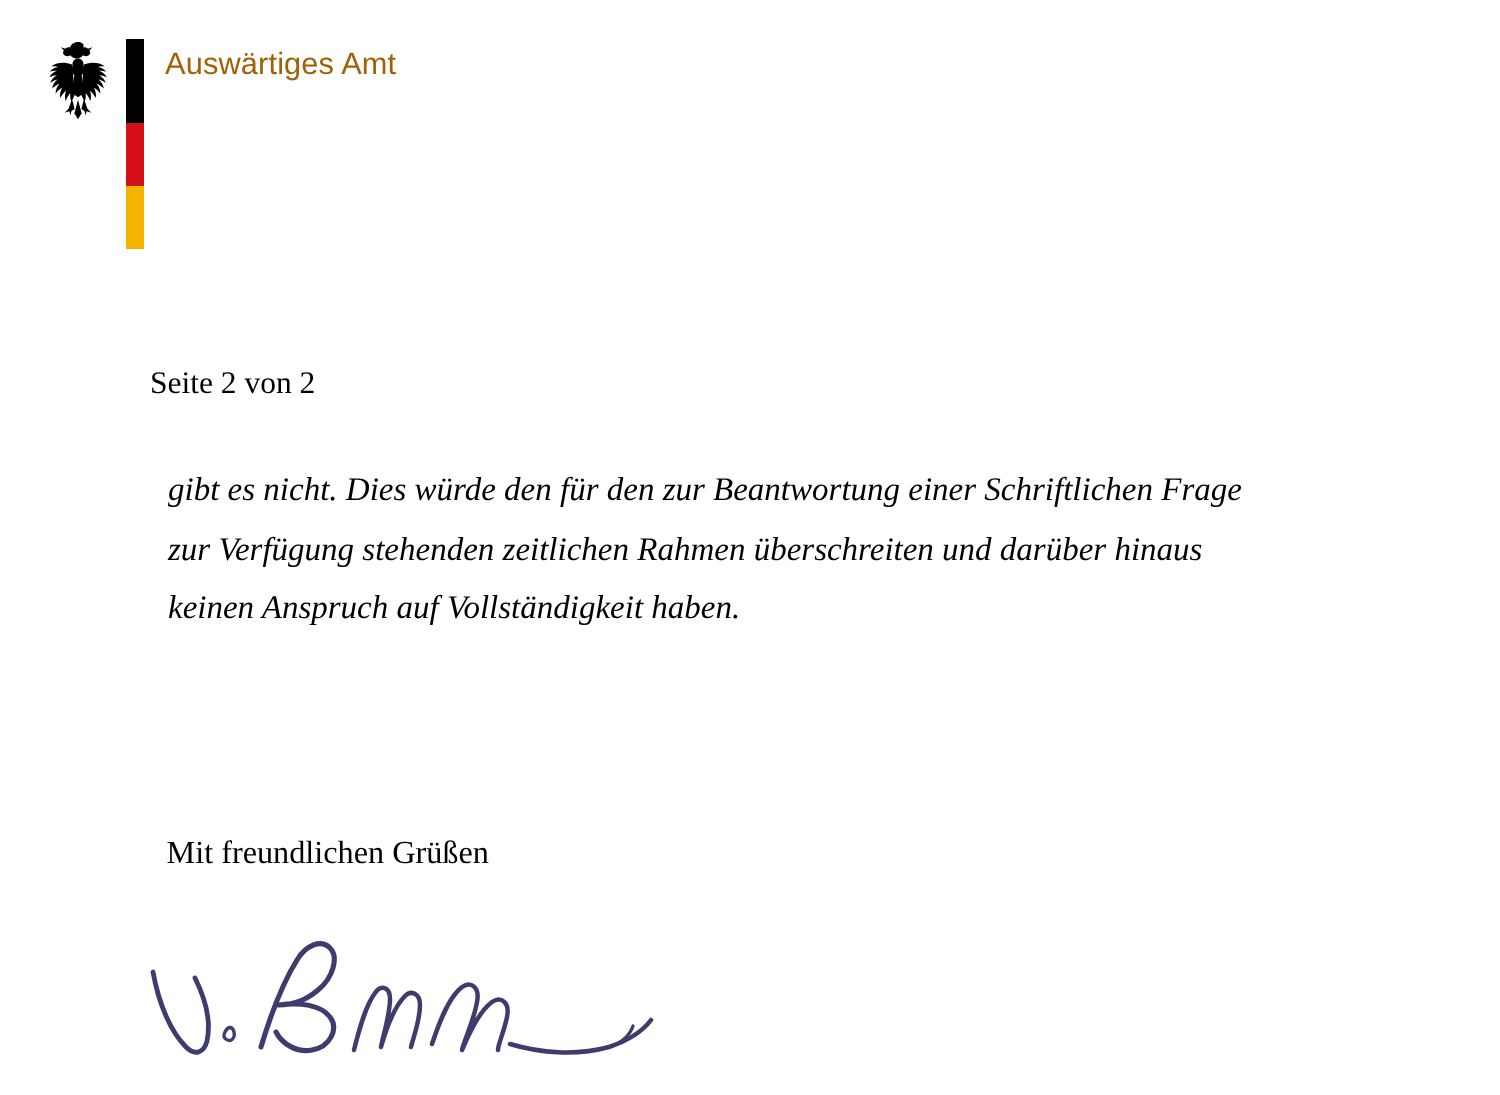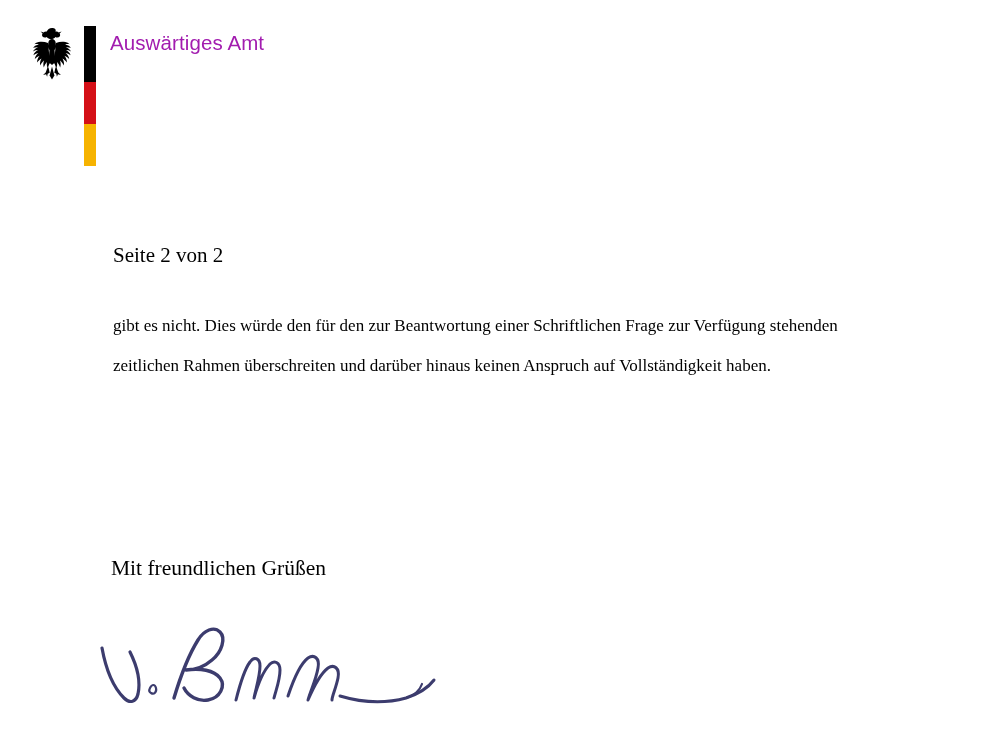--- a/index.html
+++ b/index.html
@@ -54,44 +54,45 @@
   .flag-bar .band.red   { height: 42px; background: #d41017; }
   .flag-bar .band.gold  { height: 42px; background: #f6b300; }
 
   .ministry-name {
     position: absolute;
     left: 110px;
     top: 31px;
     font-family: "Liberation Sans", sans-serif;
     font-size: 20.5px;
     letter-spacing: 0.1px;
-    color: #a21caf;
+    color: #a16207;
     white-space: nowrap;
   }
 
   
   .body-block {
     position: absolute;
-    left: 113px;
+    left: 100px;
     top: 240px;
     width: 760px;
   }
 
   .page-number {
     font-size: 21px;
     line-height: 30px;
     margin: 0 0 36px 0;
   }
 
   .paragraph {
-    font-size: 17px;
+    font-size: 22px;
     line-height: 39.5px;
-    margin: 0;
+    margin: 12px;
     max-width: 745px;
     text-align: left;
+    font-style: italic;
   }
 
   .closing {
     position: absolute;
     left: 111px;
     top: 552px;
     font-size: 21.5px;
     line-height: 32px;
     margin: 0;
   }

